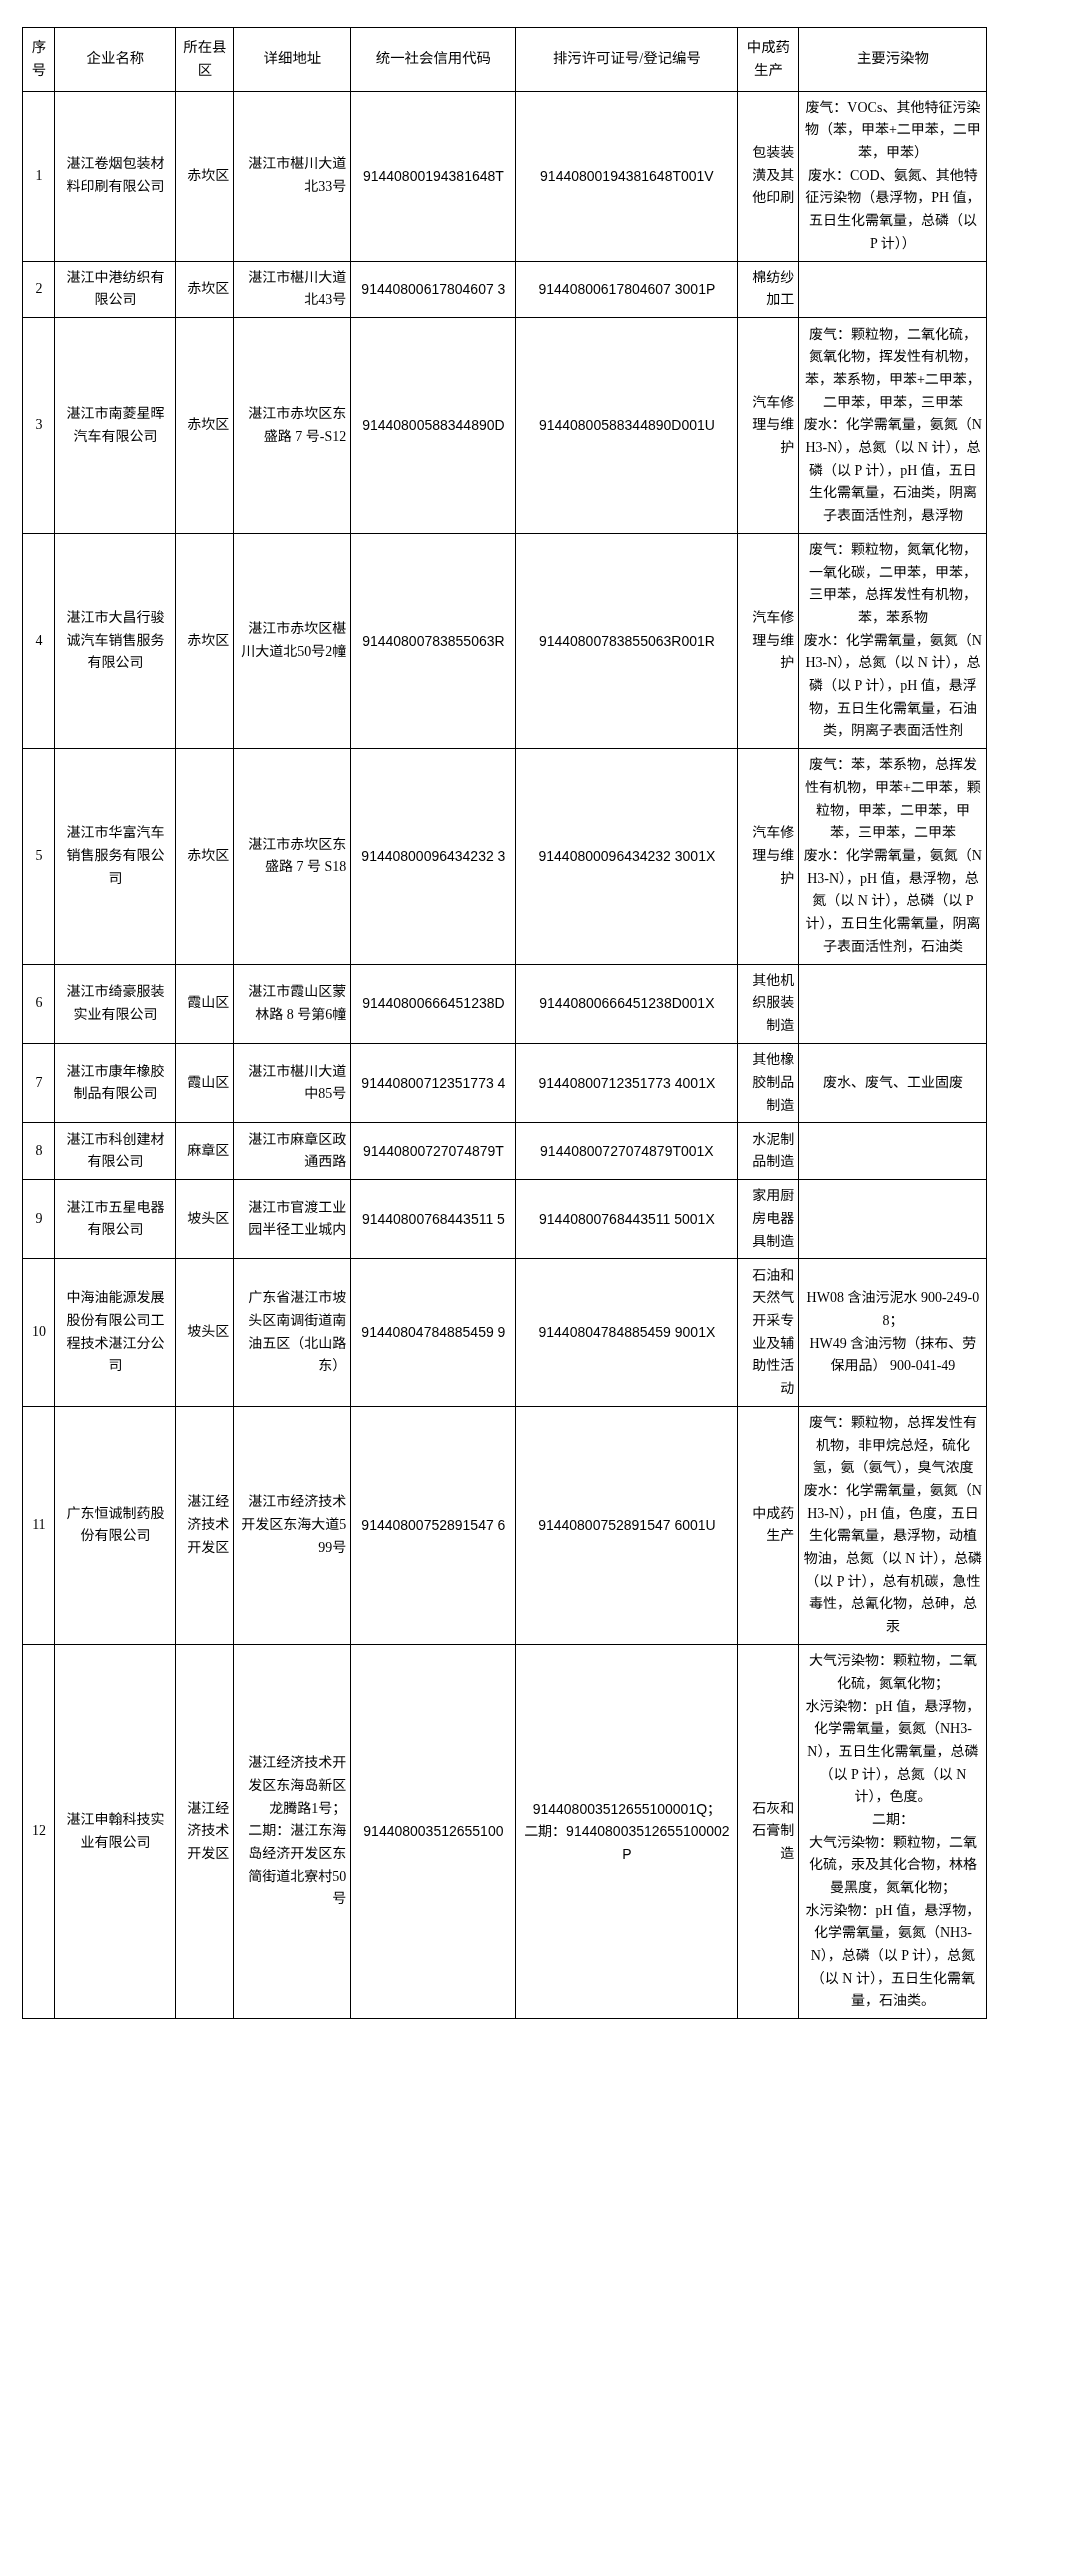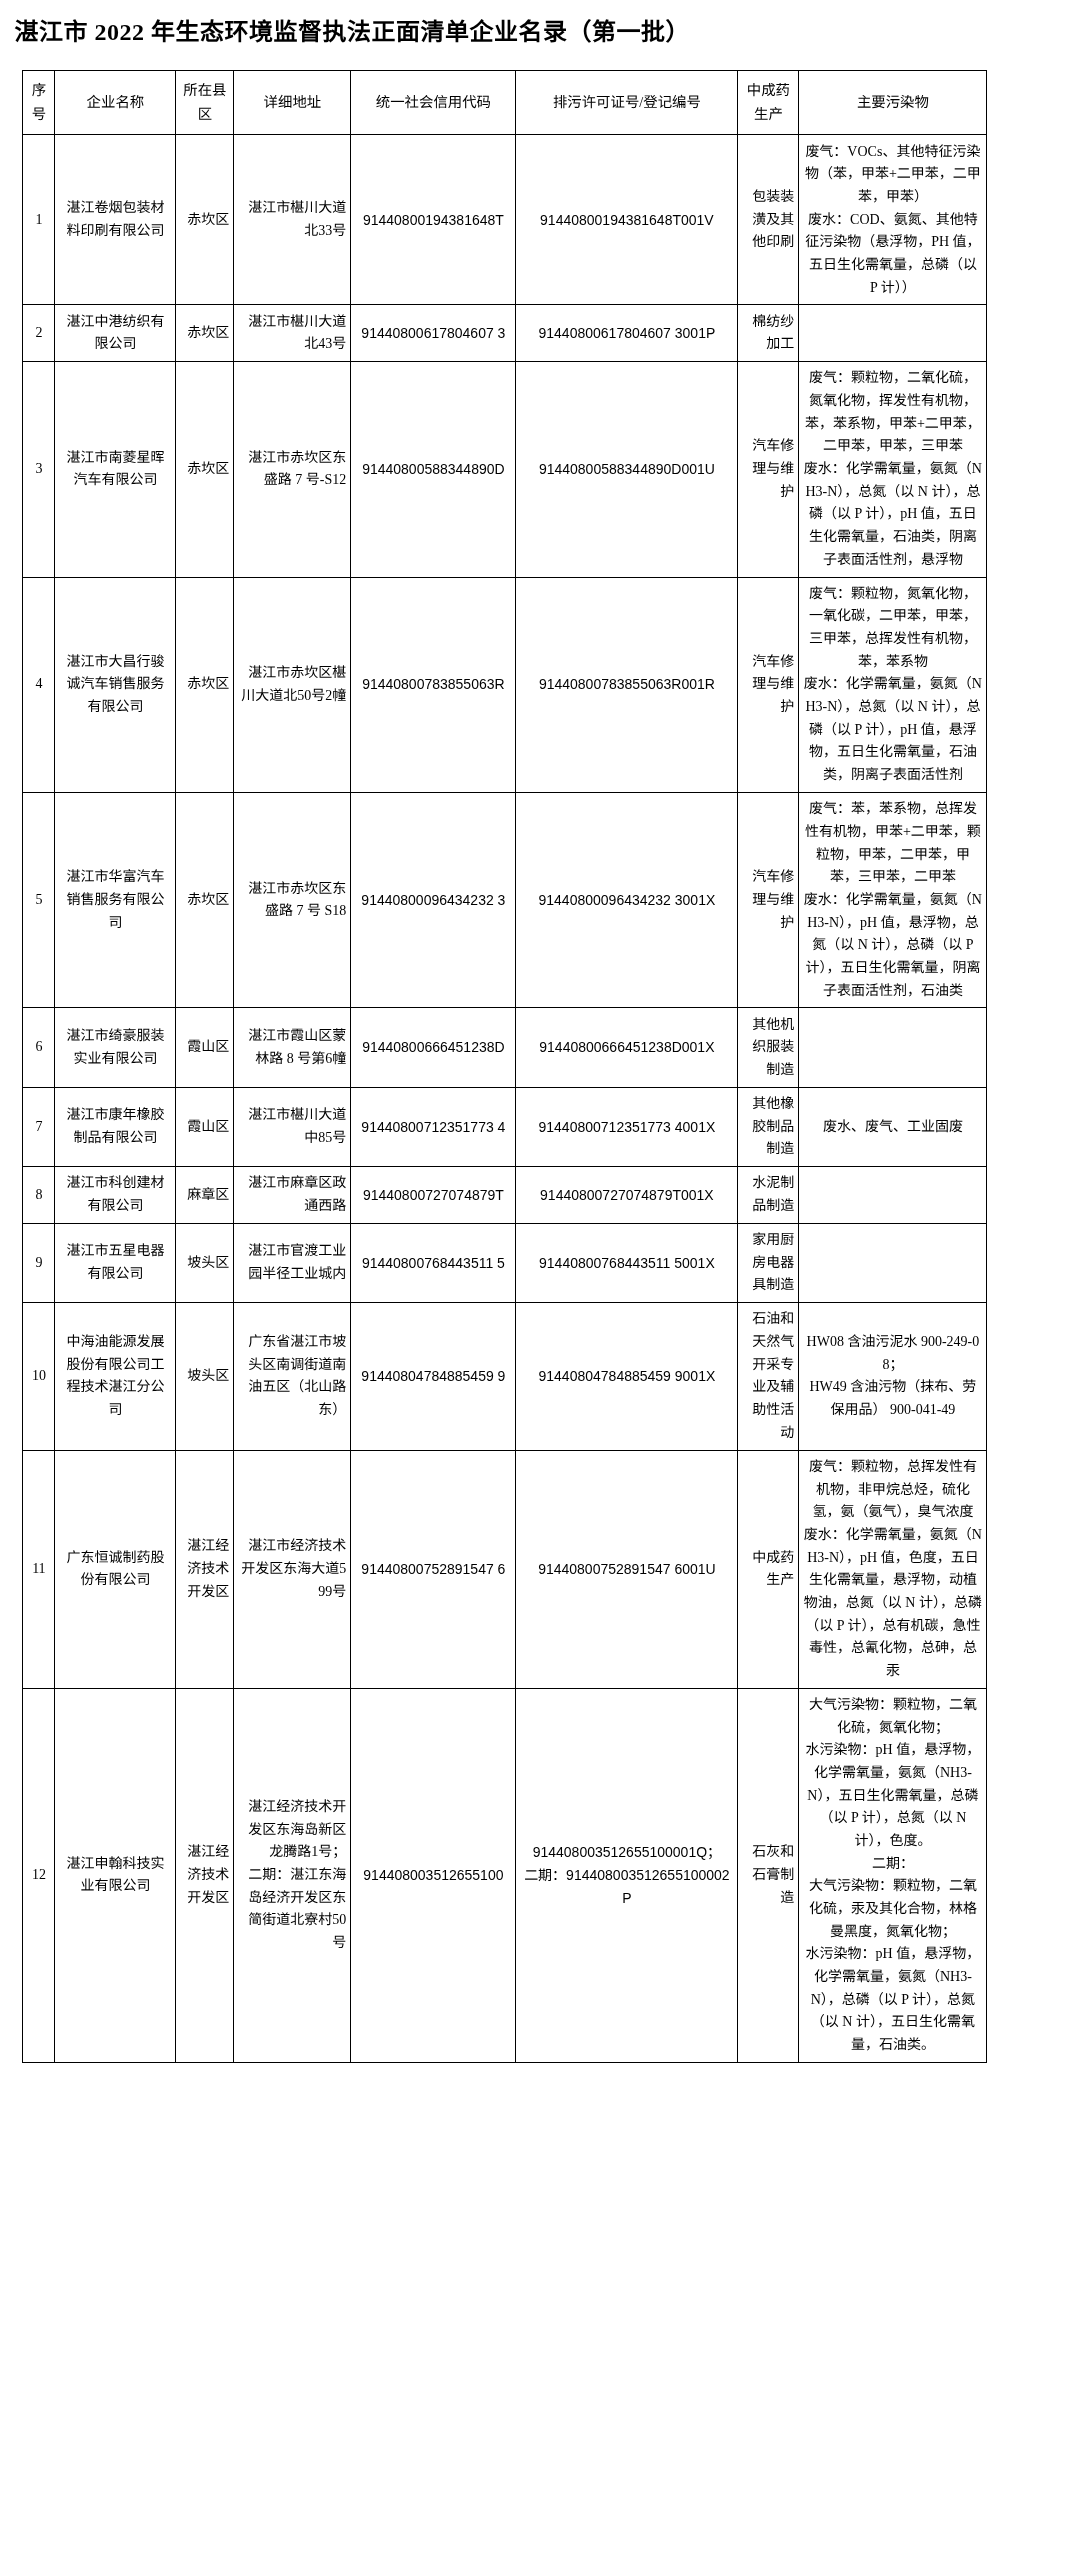--- a/index.html
+++ b/index.html
@@ -73,21 +73,20 @@
   td.credit   { text-align: center; font-family: "Liberation Sans", "DejaVu Sans", sans-serif; font-size: 13.4px; letter-spacing: 0px; }
   td.permit   { text-align: center; font-family: "Liberation Sans", "DejaVu Sans", sans-serif; font-size: 13.4px; letter-spacing: 0px; }
   td.industry { text-align: right;   }
   td.pollut   { text-align: center;   line-height: 1.75; }
 </style>
 </head>
 <body>
 
 <div class="page">
 
-  <h1 class="doc-title">湛江市 2022 年生态环境监督执法正面清单企业名录（第一批）</h1>
 
   <table class="listing">
     <colgroup>
       <col class="c-seq">
       <col class="c-name">
       <col class="c-district">
       <col class="c-address">
       <col class="c-credit">
       <col class="c-permit">
       <col class="c-industry">

